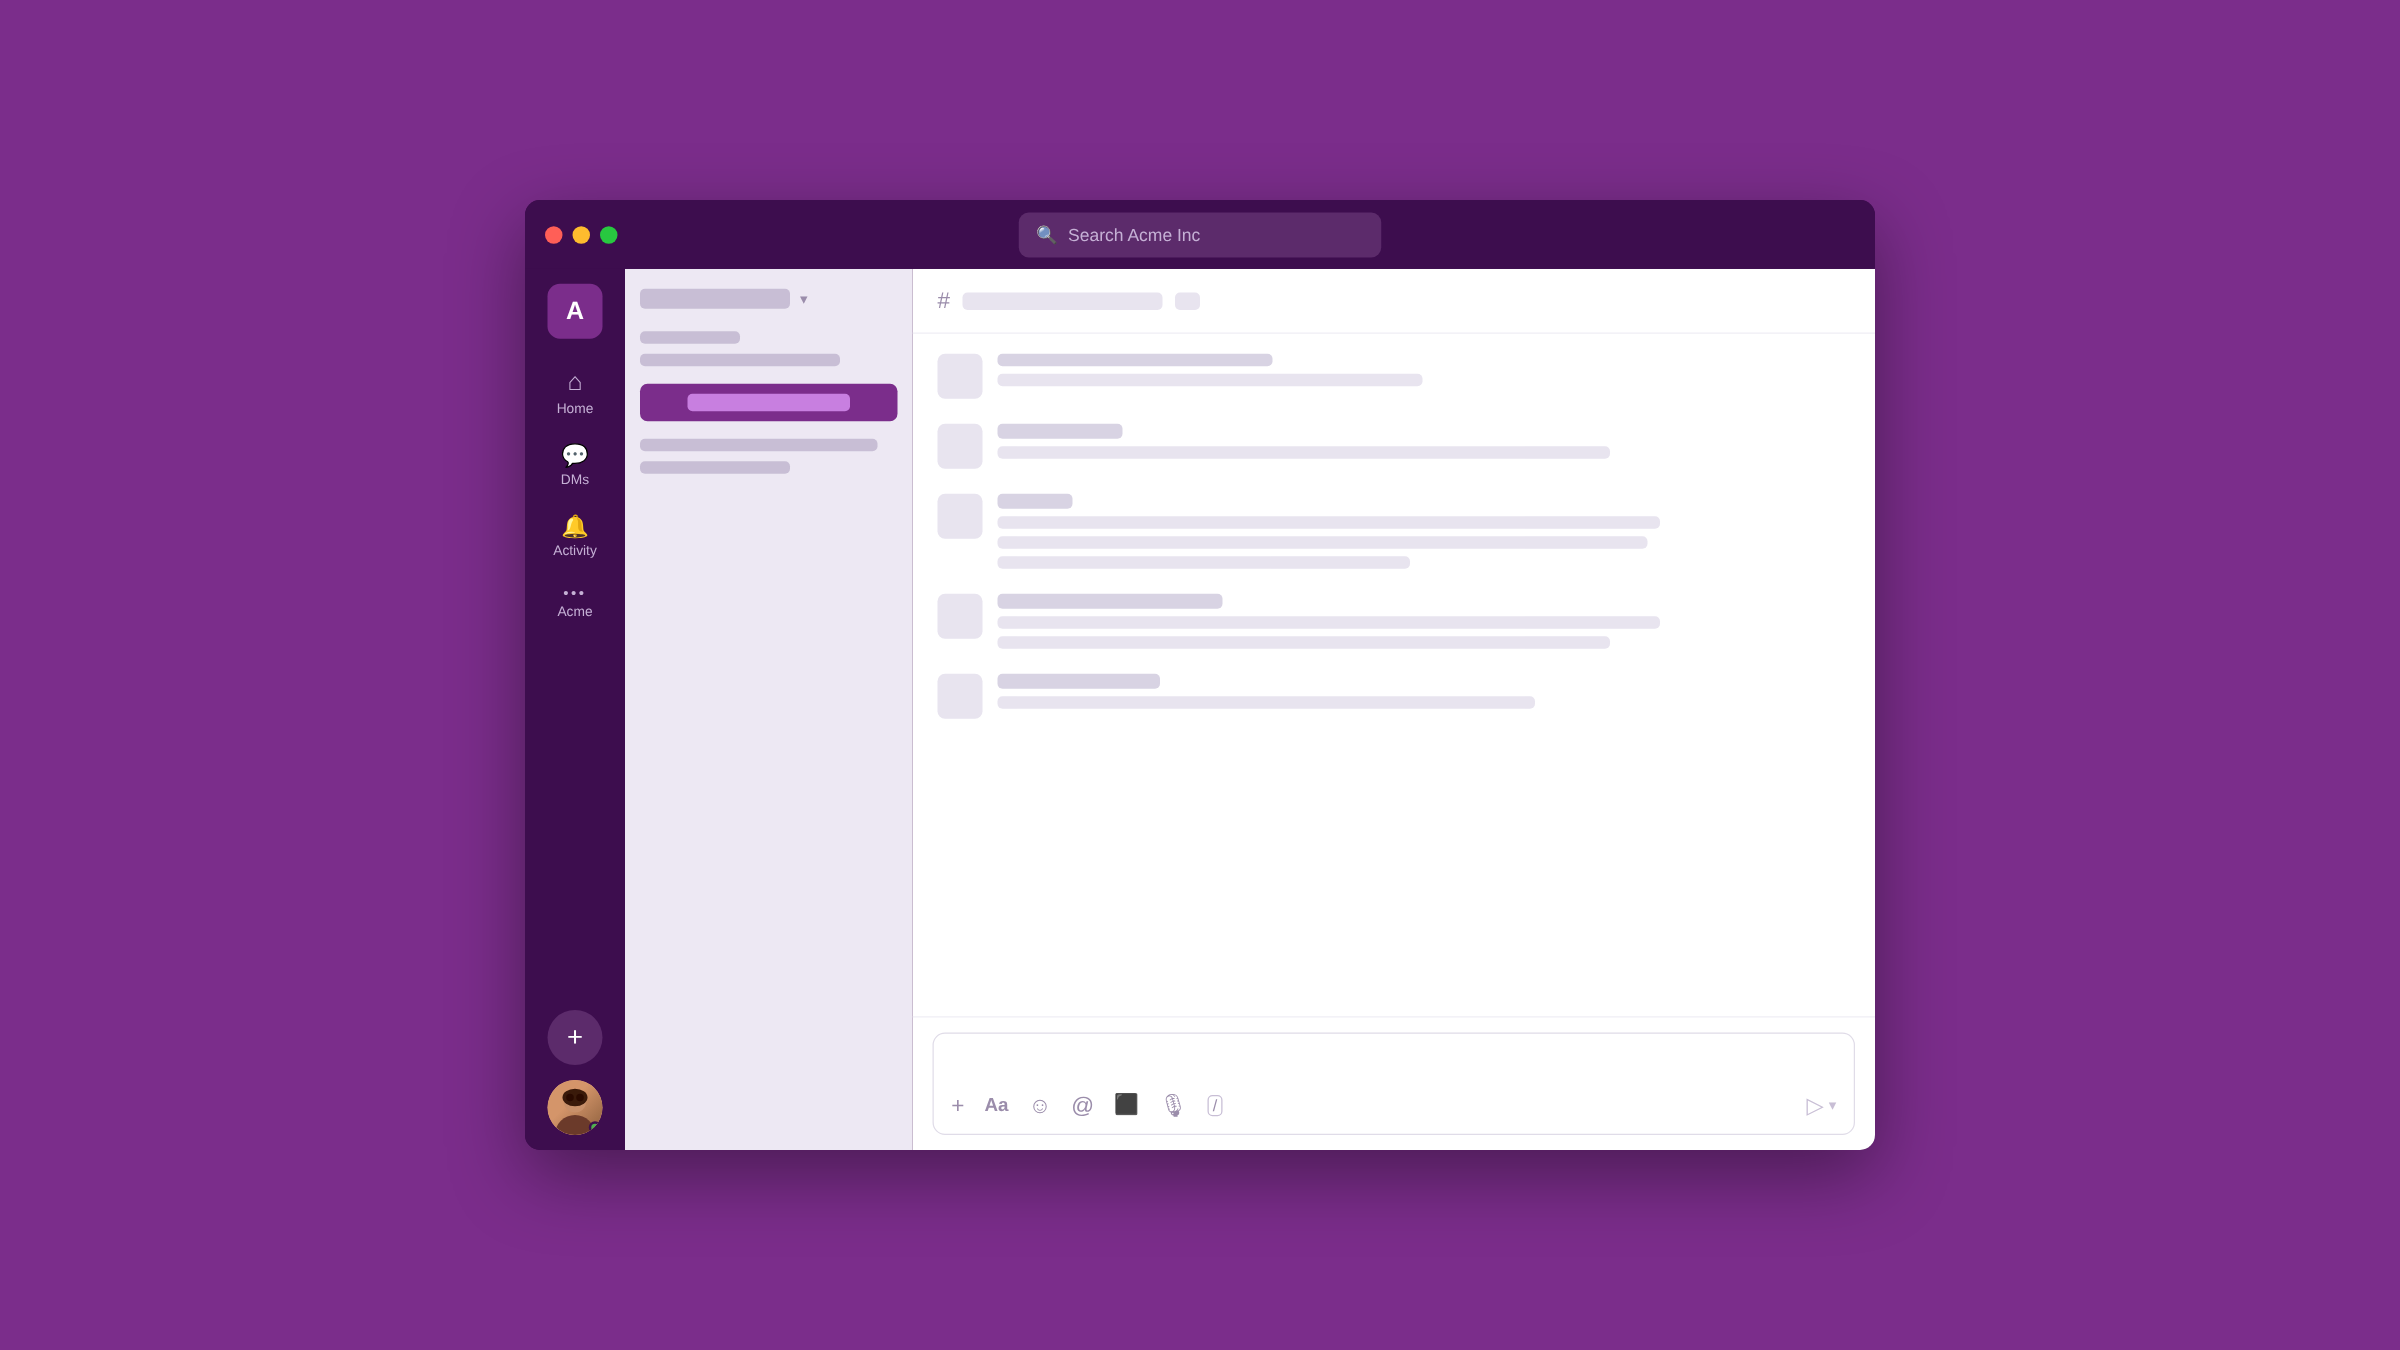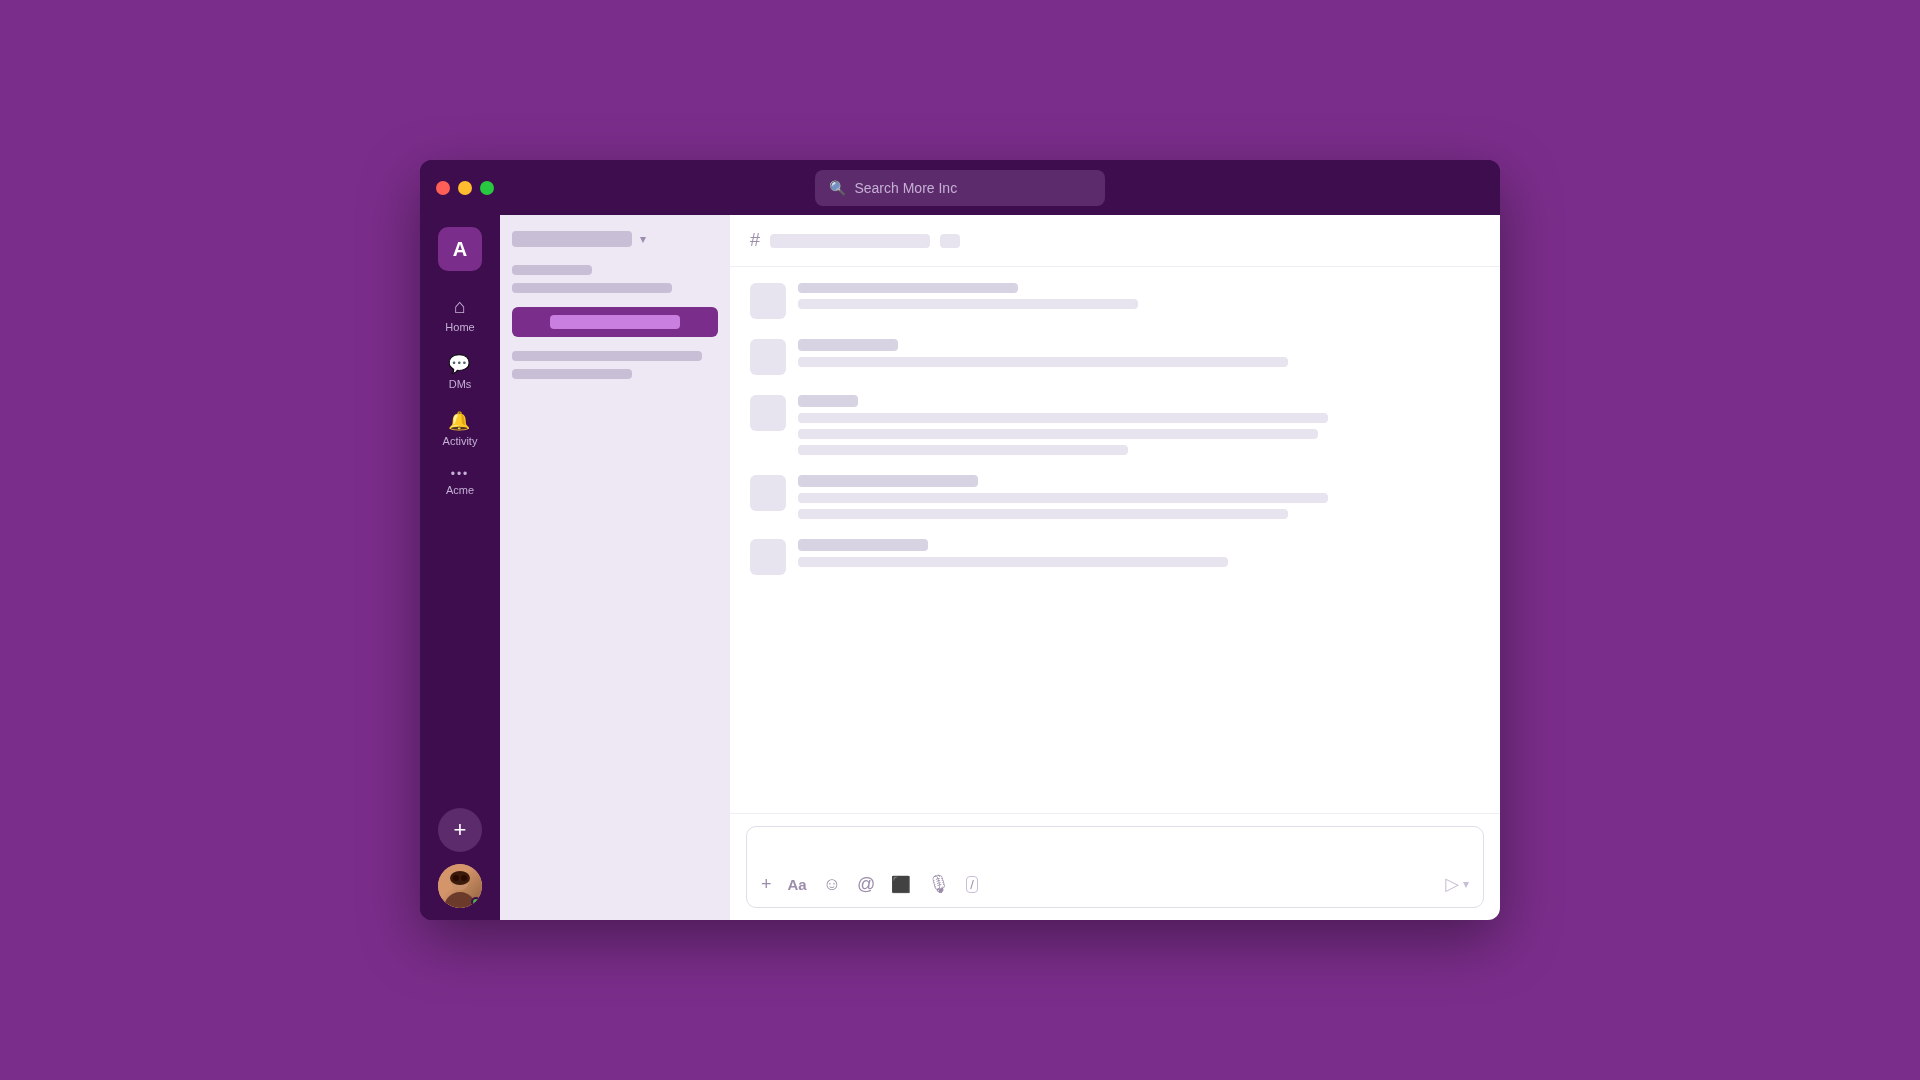--- a/index.html
+++ b/index.html
@@ -372,21 +372,21 @@
 <div class="app-window">
 
   <div class="title-bar">
     <div class="window-controls">
       <button class="window-btn btn-close"></button>
       <button class="window-btn btn-minimize"></button>
       <button class="window-btn btn-maximize"></button>
     </div>
     <div class="search-bar">
       <span class="search-icon-unicode">🔍</span>
-      <span class="search-text">Search More Inc</span>
+      <span class="search-text">Search Acme Inc</span>
     </div>
   </div>
 
   <div class="main-content">
 
     <div class="nav-sidebar">
       <div class="workspace-avatar">A</div>
 
       <div class="nav-item">
         <span class="nav-icon">⌂</span>

